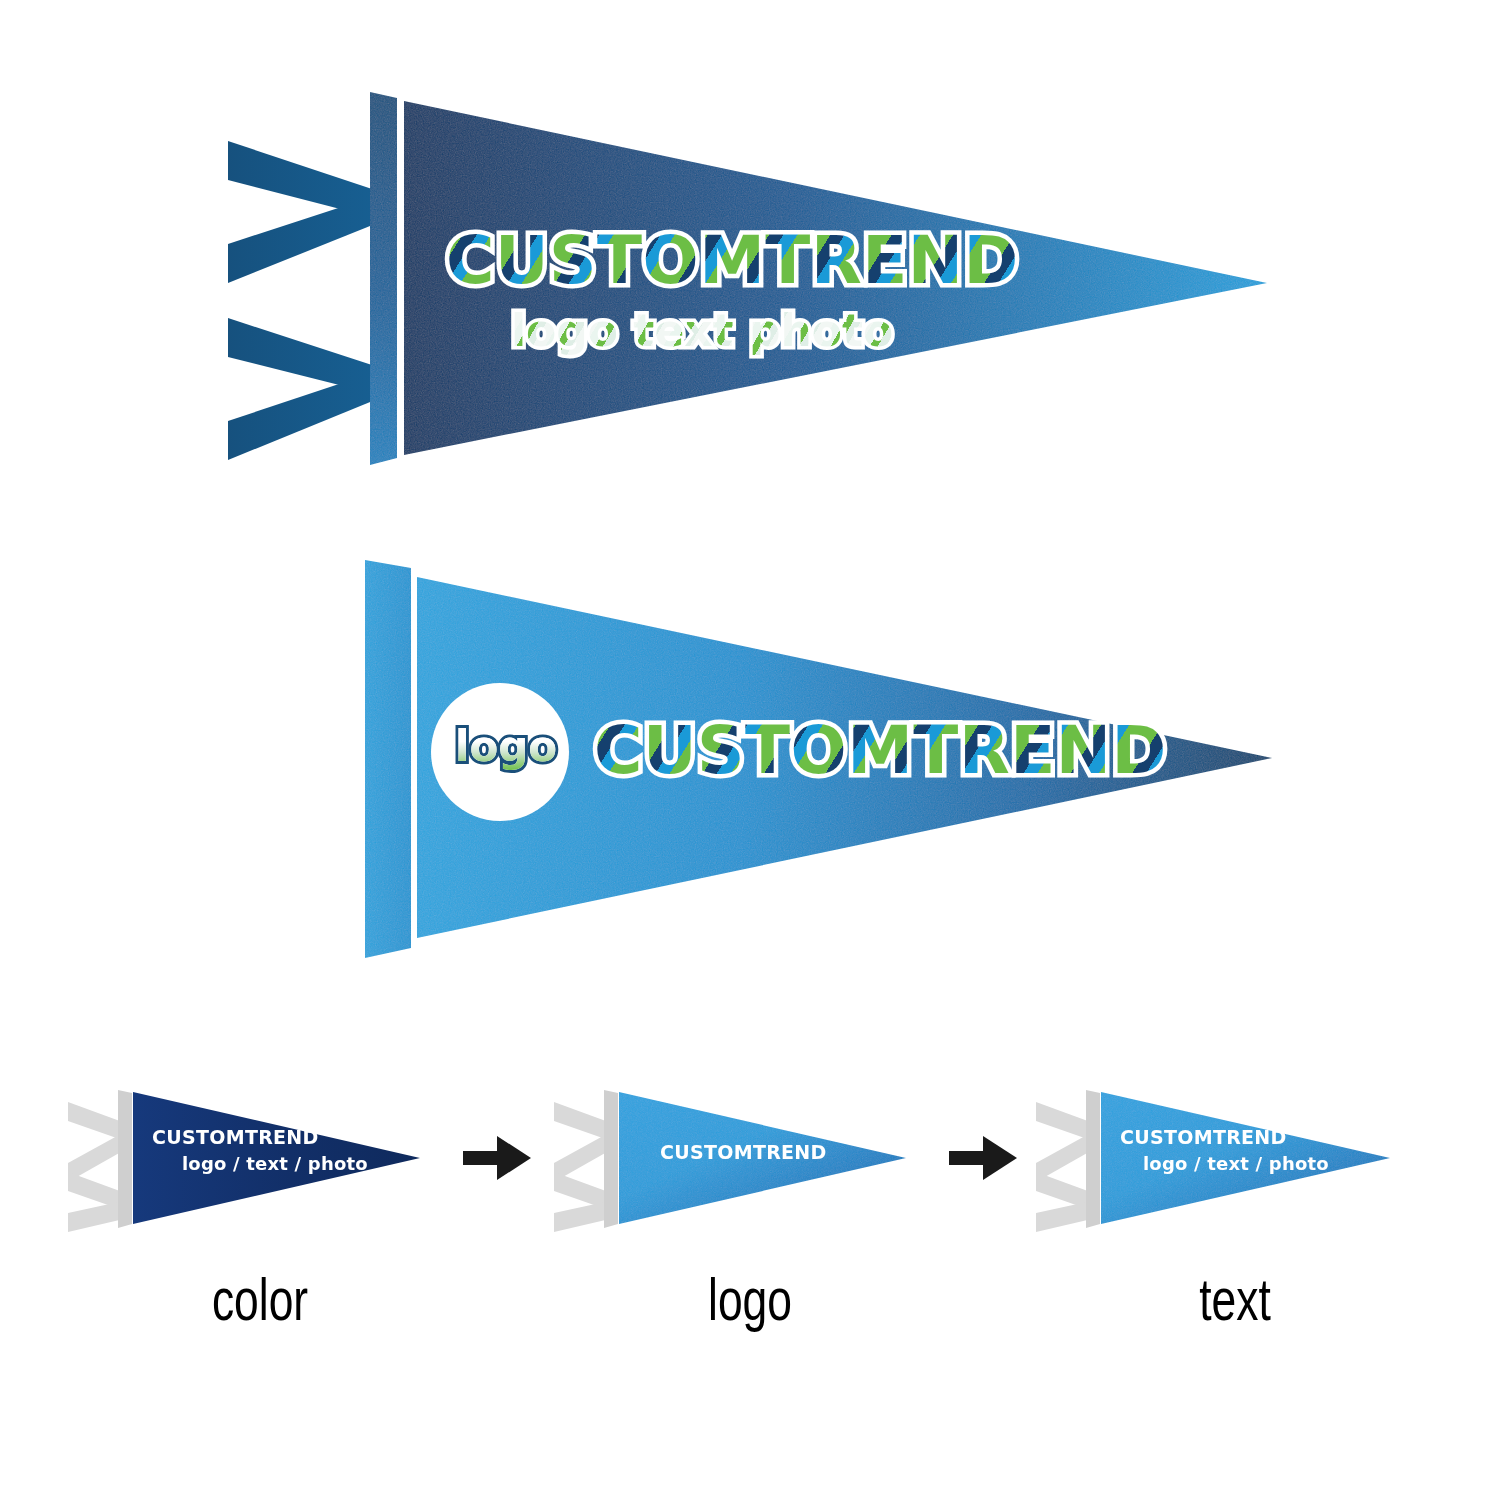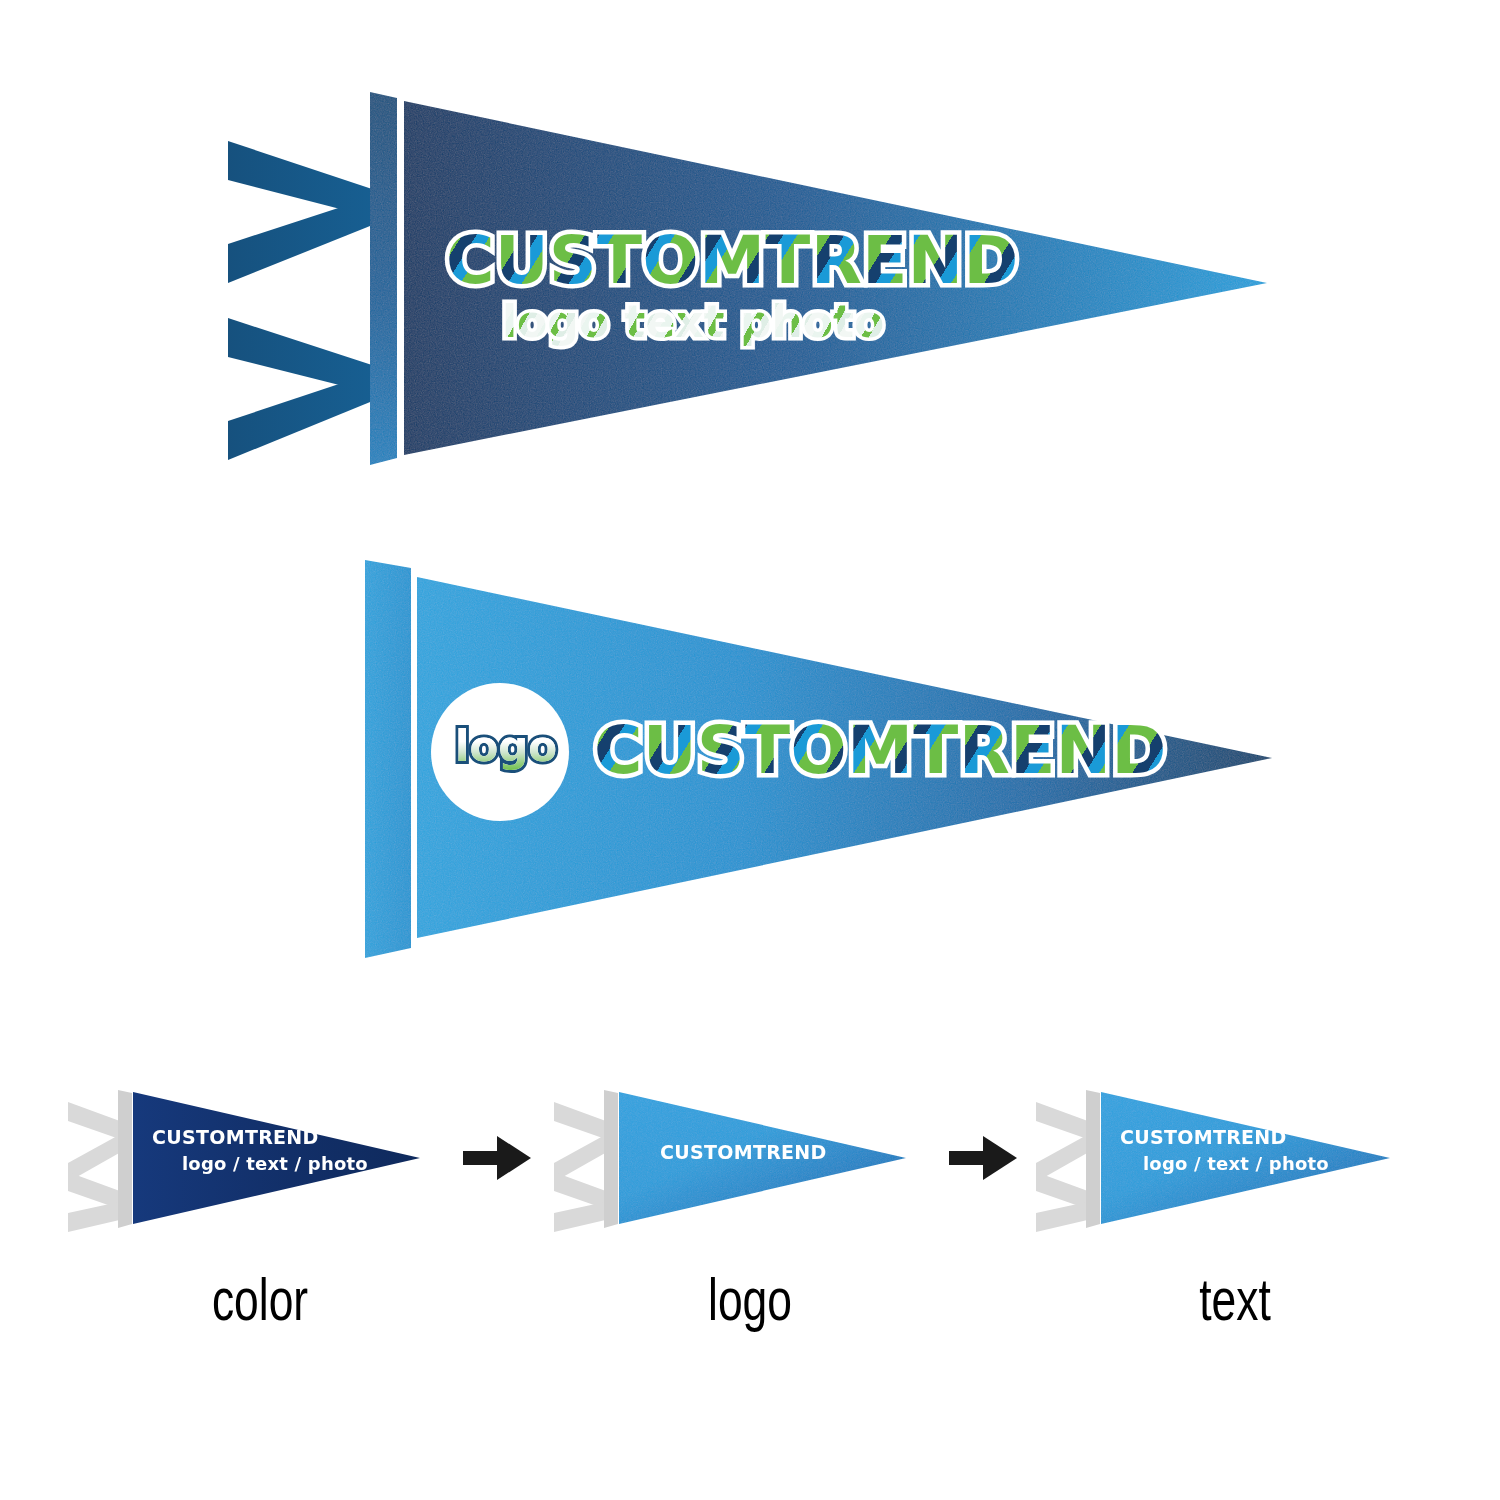--- a/index.html
+++ b/index.html
@@ -41,21 +41,21 @@
     font-family: "DejaVu Sans", sans-serif;
     font-weight: 700;
     letter-spacing: 0.5px;
     margin: 0;
     white-space: nowrap;
   }
 
   .ct-sub {
     font-family: "DejaVu Sans", sans-serif;
     font-weight: 700;
-    margin: 0;
+    margin: 9px;
     white-space: nowrap;
     text-align: right;
   }
 
   
   .striped {
     background-image: repeating-linear-gradient(
       -58deg,
       #6cbe45 0px, #6cbe45 14px,
       #1a9ad7 14px, #1a9ad7 26px,

